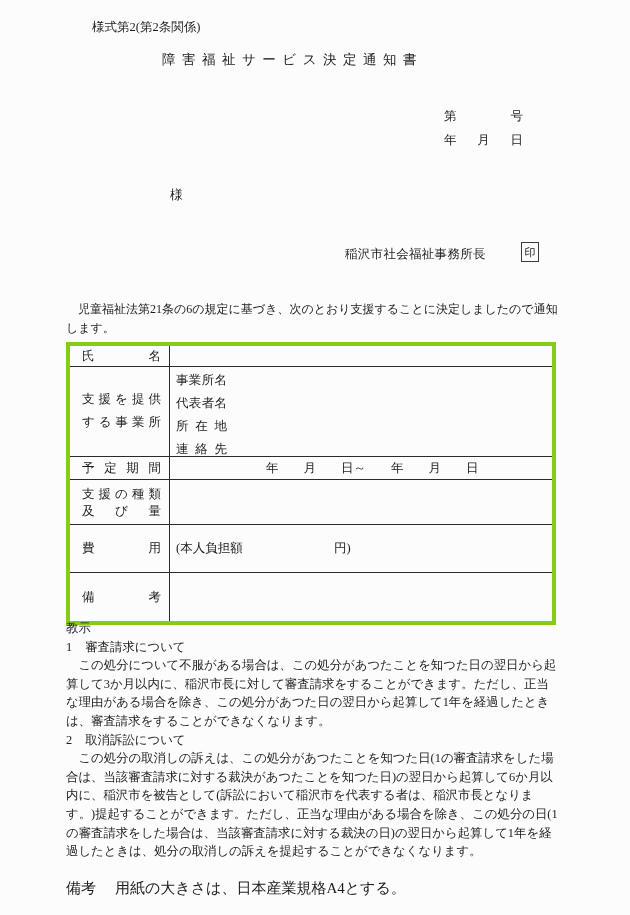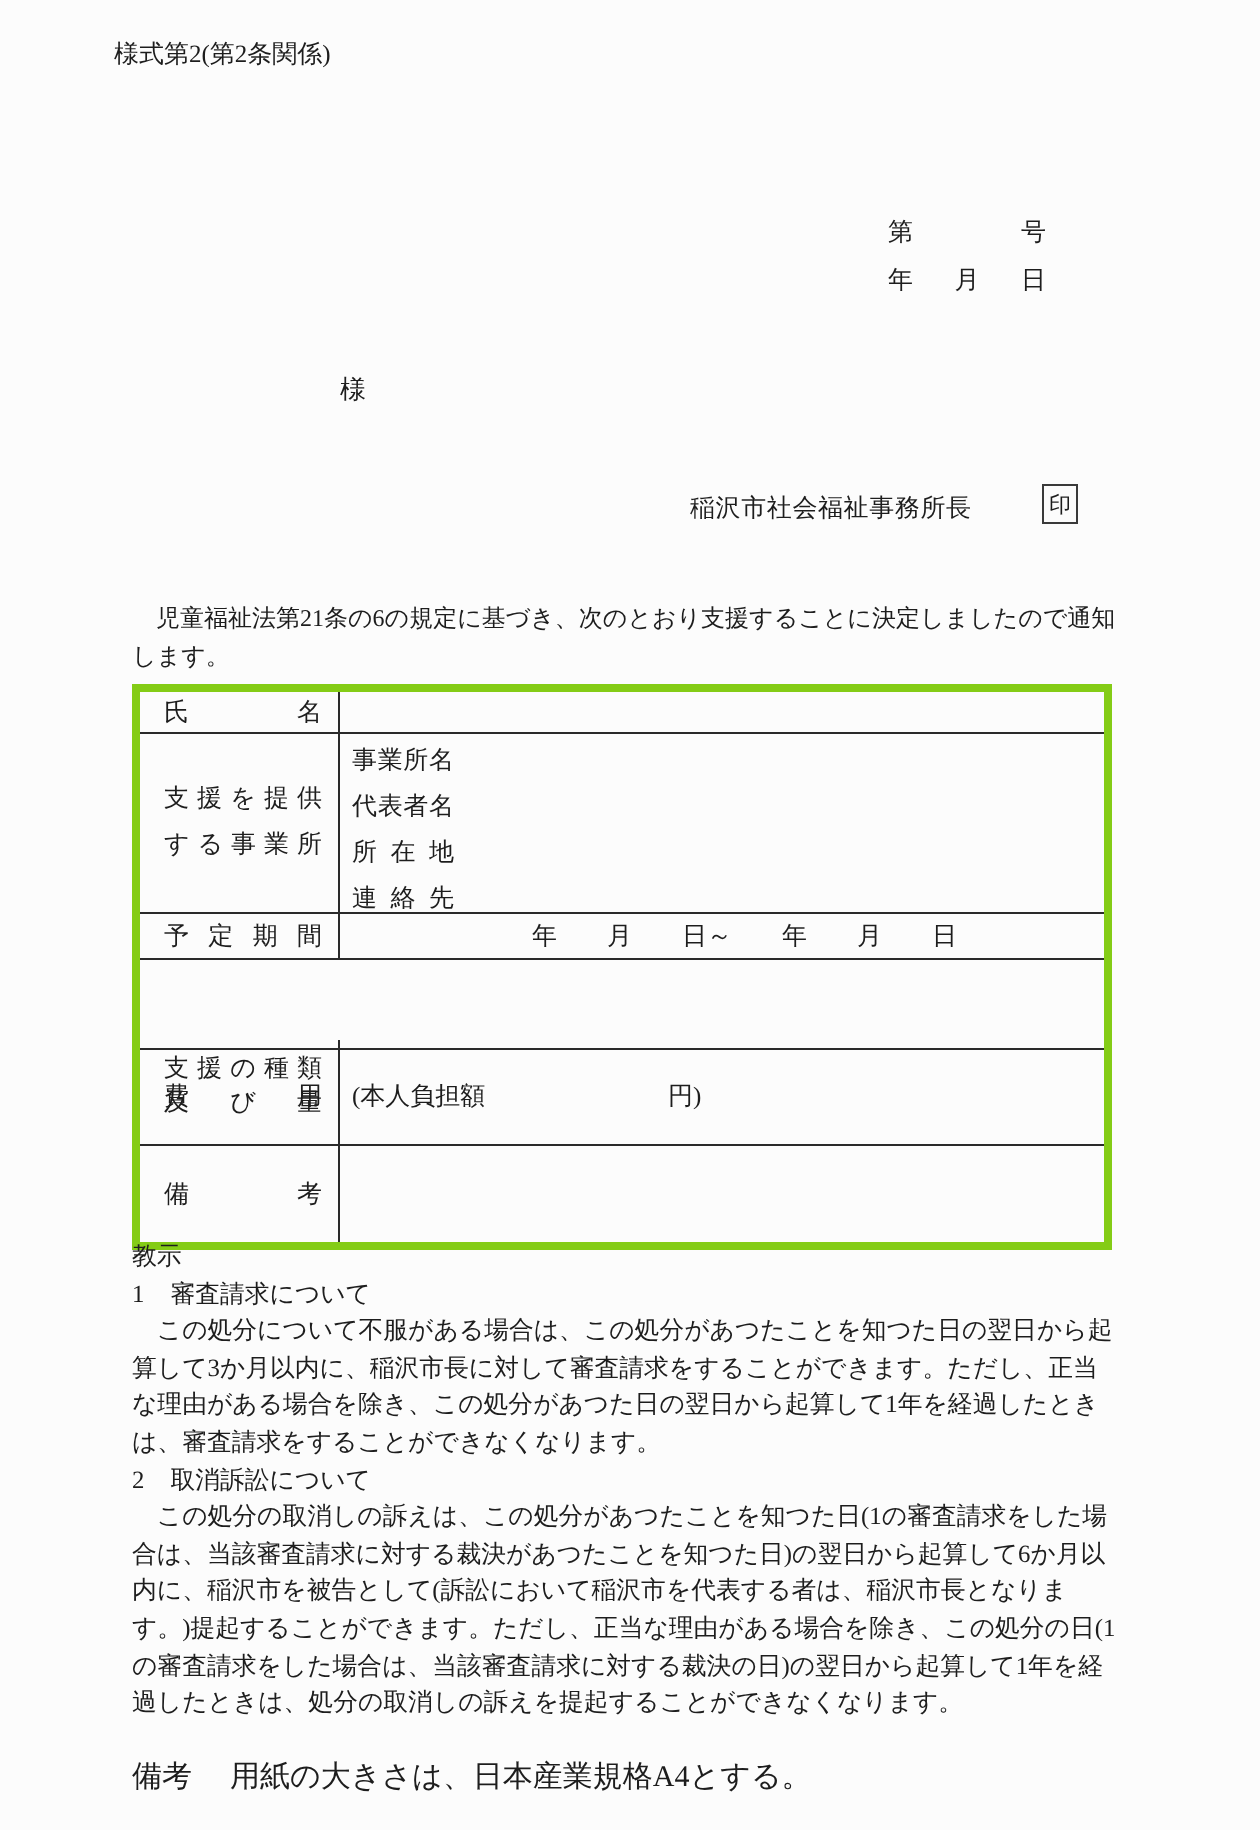--- a/index.html
+++ b/index.html
@@ -6,21 +6,21 @@
   html,body { width:630px; height:915px; }
   body {
     background:#fcfcfc;
     color:#1d1d1d;
     font-family:"Liberation Serif","DejaVu Serif",serif;
     position:relative;
     overflow:hidden;
   }
   .page { position:absolute; inset:0; }
 
-  .form-label { position:absolute; left:57px; top:19px; font-size:12.5px; }
+  .form-label { position:absolute; left:92px; top:19px; font-size:12.5px; }
   .title {
     position:absolute; left:162px; top:51px;
     font-size:13.5px; font-weight:normal; letter-spacing:6.5px; white-space:nowrap;
   }
 
   .issue-block { position:absolute; left:444px; top:104px; width:79px; font-size:12.5px; }
   .issue-row { display:flex; justify-content:space-between; line-height:24px; }
 
   .addressee { position:absolute; left:170px; top:186px; font-size:13px; }
 
@@ -53,40 +53,41 @@
   .r2 { height:90px; }
   .r3 { height:23px; }
   .r4 { height:45px; }
   .r5 { height:48px; }
   .r6 { height:48px; }
   .r2 .tc1 .jlabel, .r2 .pf-line { line-height:23px;font-family:Liberation Mono, monospace; }
   .r2 .tc2 { padding:3px 0 0 6px; }
   .pf-label { display:inline-block; width:51px; text-align:justify; text-align-last:justify; }
   .r3 .tc2 { line-height:22px; }
   .period { display:block; padding-left:96px; white-space:pre; }
-  .r4 .tc1 { justify-content:flex-start; padding-top:6px;margin-top:40px; }
+  .r4 .tc1 { justify-content:flex-start; padding-top:6px; }
   .r4 .tc1 .jlabel { line-height:17px; }
   .r5 .tc2 { display:flex; flex-direction:column; justify-content:center; padding-left:6px; line-height:17.5px; }
   .cost-item { display:inline-block; width:158px; }
 
   
   .notice { position:absolute; left:66px; top:619px; width:493px; font-size:12.4px; line-height:18.6px; }
   .nhead { display:flex; gap:13px; }
   .nbody { text-indent:1em; }
 
   .footer-note { position:absolute; left:66px; top:879px; font-size:15px; }
   .footer-text { margin-left:19px; }
 </style>
 </head>
 <body>
 
 <div class="page">
 
   <div class="form-label">様式第2(第2条関係)</div>
 
+  <div class="title">障害福祉サービス決定通知書</div>
 
   <div class="issue-block">
     <div class="issue-row">
       <span>第</span>
       <span>号</span>
     </div>
     <div class="issue-row">
       <span>年</span>
       <span>月</span>
       <span>日</span>

